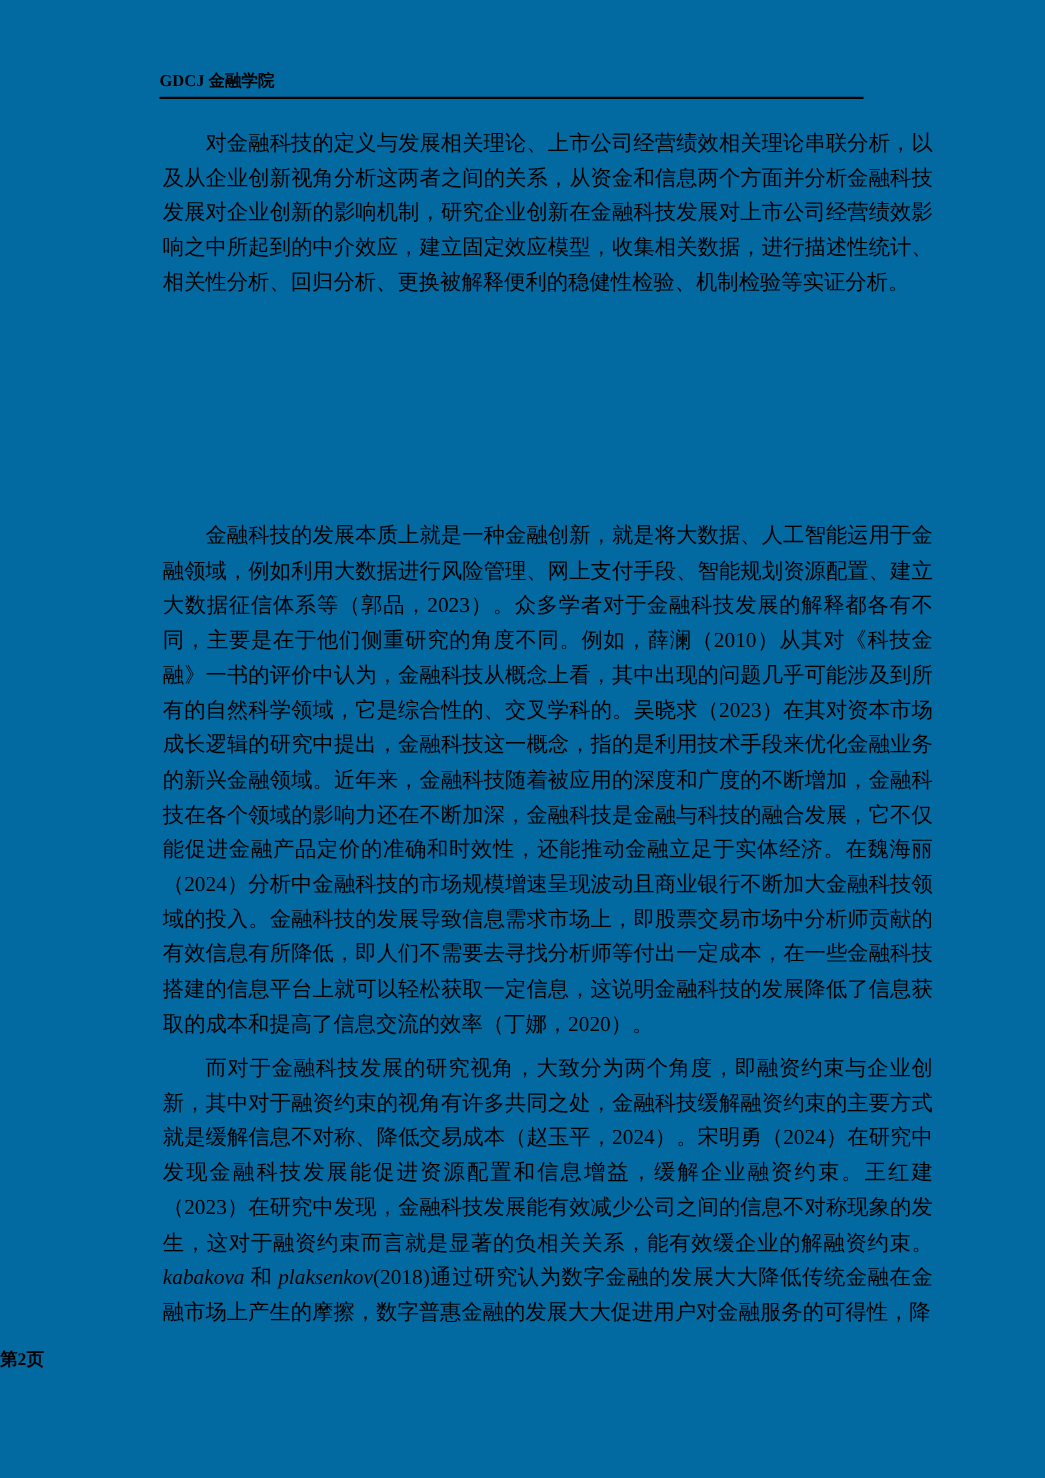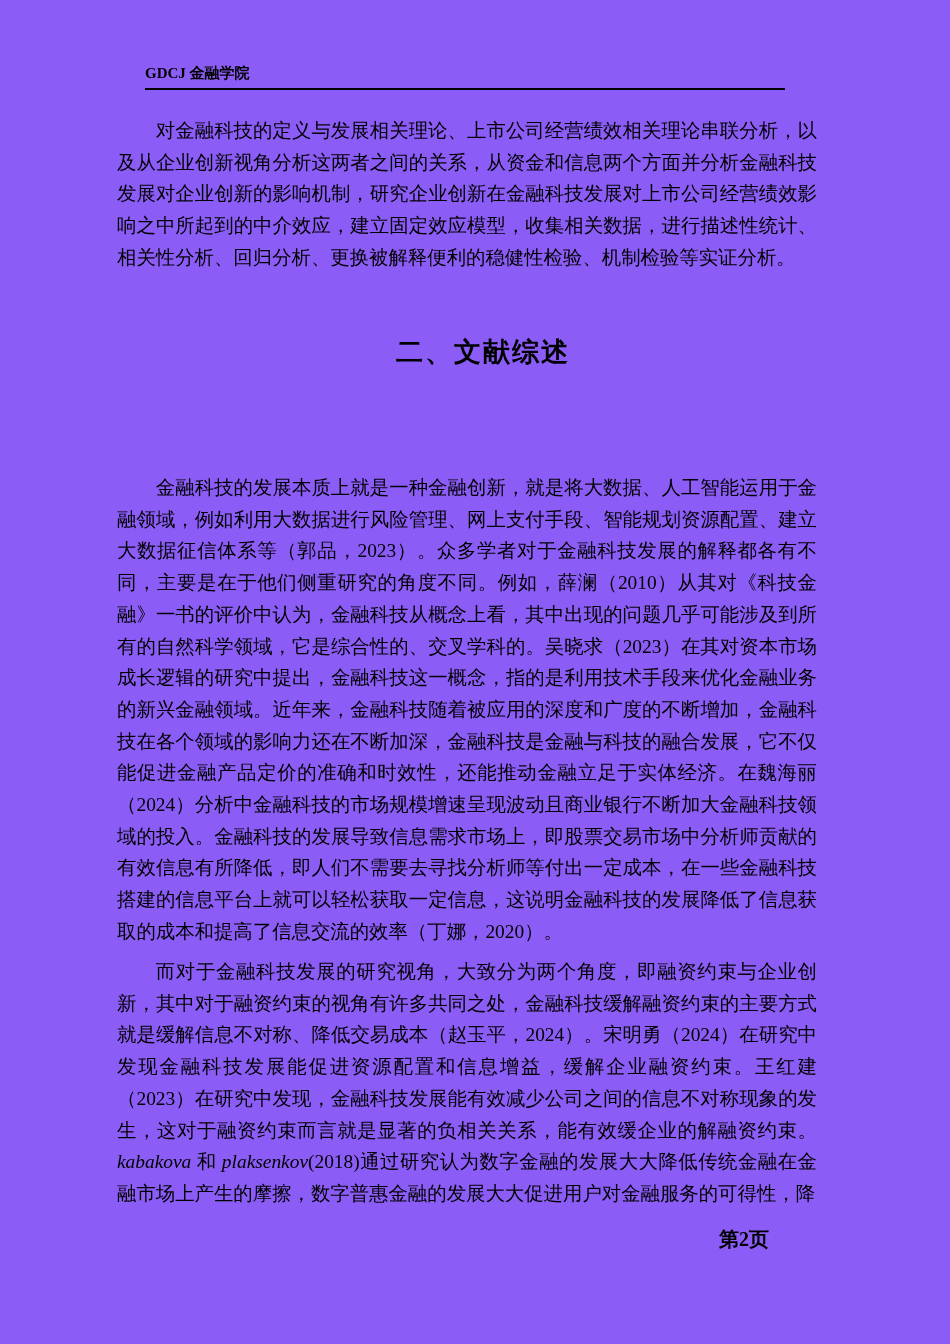--- a/index.html
+++ b/index.html
@@ -4,42 +4,42 @@
 <style>
   html, body {
     margin: 0;
     padding: 0;
     background: #ffffff;
   }
   .page {
     position: relative;
     width: 950px;
     height: 1344px;
-    background: #8b5cf6;
+    background: #0369a1;
     color: #000000;
     font-family: "Liberation Serif", "DejaVu Serif", serif;
     overflow: hidden;
   }
   .header {
     position: absolute;
     left: 145px;
     top: 64px;
     width: 640px;
     display: flex;
     justify-content: space-between;
     align-items: flex-end;
     font-size: 15px;
     font-weight: bold;
     border-bottom: 2px solid #000;
     padding-bottom: 5px;
     white-space: nowrap;
   }
   .para {
     position: absolute;
-    left: 117px;
+    left: 148px;
     width: 700px;
     margin: 0;
     font-size: 19.4px;
     line-height: 31.7px;
     text-align: justify;
     text-justify: inter-character;
     text-indent: 2em;
     letter-spacing: 0;
   }
   .p-intro { top: 115px; }
@@ -65,38 +65,37 @@
     font-weight: bold;
     letter-spacing: 1px;
   }
   .p-body1 { top: 472px; }
   .p-body2 { top: 956px; }
   .footer {
     position: absolute;
     top: 1226px;
     left: 0;
     width: 769px;
-    text-align: right;
-    font-size: 20px;
+    text-align: left;
+    font-size: 16px;
     font-weight: bold;
   }
   .italic { font-style: italic; }
 </style>
 </head>
 <body>
 
 <div class="page">
 
   <div class="header">
     <span>GDCJ 金融学院</span>
   </div>
 
   <p class="para p-intro">对金融科技的定义与发展相关理论、上市公司经营绩效相关理论串联分析，以及从企业创新视角分析这两者之间的关系，从资金和信息两个方面并分析金融科技发展对企业创新的影响机制，研究企业创新在金融科技发展对上市公司经营绩效影响之中所起到的中介效应，建立固定效应模型，收集相关数据，进行描述性统计、相关性分析、回归分析、更换被解释便利的稳健性检验、机制检验等实证分析。</p>
 
-  <h1 class="h1">二、文献综述</h1>
 
 
   <p class="para p-body1">金融科技的发展本质上就是一种金融创新，就是将大数据、人工智能运用于金融领域，例如利用大数据进行风险管理、网上支付手段、智能规划资源配置、建立大数据征信体系等（郭品，2023）。众多学者对于金融科技发展的解释都各有不同，主要是在于他们侧重研究的角度不同。例如，薛澜（2010）从其对《科技金融》一书的评价中认为，金融科技从概念上看，其中出现的问题几乎可能涉及到所有的自然科学领域，它是综合性的、交叉学科的。吴晓求（2023）在其对资本市场成长逻辑的研究中提出，金融科技这一概念，指的是利用技术手段来优化金融业务的新兴金融领域。近年来，金融科技随着被应用的深度和广度的不断增加，金融科技在各个领域的影响力还在不断加深，金融科技是金融与科技的融合发展，它不仅能促进金融产品定价的准确和时效性，还能推动金融立足于实体经济。在魏海丽（2024）分析中金融科技的市场规模增速呈现波动且商业银行不断加大金融科技领域的投入。金融科技的发展导致信息需求市场上，即股票交易市场中分析师贡献的有效信息有所降低，即人们不需要去寻找分析师等付出一定成本，在一些金融科技搭建的信息平台上就可以轻松获取一定信息，这说明金融科技的发展降低了信息获取的成本和提高了信息交流的效率（丁娜，2020）。</p>
 
   <p class="para p-body2"><span>而对于金融科技发展的研究视角，大致分为两个角度，即融资约束与企业创新，其中对于融资约束的视角有许多共同之处，金融科技缓解融资约束的主要方式就是缓解信息不对称、降低交易成本（赵玉平，2024）。宋明勇（2024）在研究中发现金融科技发展能促进资源配置和信息增益，缓解企业融资约束。王红建（2023）在研究中发现，金融科技发展能有效减少公司之间的信息不对称现象的发生，这对于融资约束而言就是显著的负相关关系，能有效缓企业的解融资约束。</span><span class="italic">kabakova</span><span> 和 </span><span class="italic">plaksenkov</span><span>(2018)通过研究认为数字金融的发展大大降低传统金融在金融市场上产生的摩擦，数字普惠金融的发展大大促进用户对金融服务的可得性，降</span></p>
 
   <div class="footer">第2页</div>
 
 </div>
 

